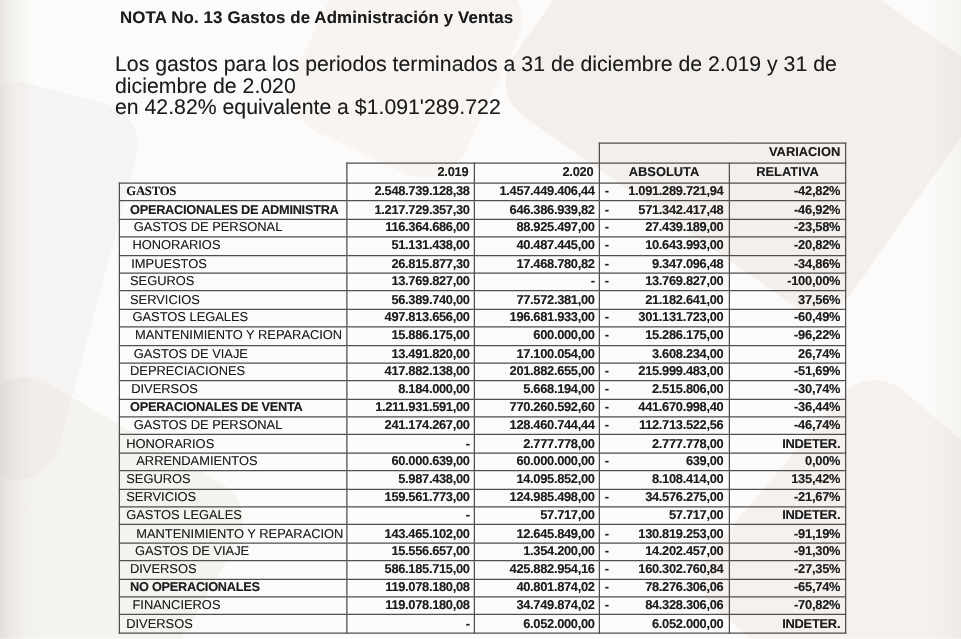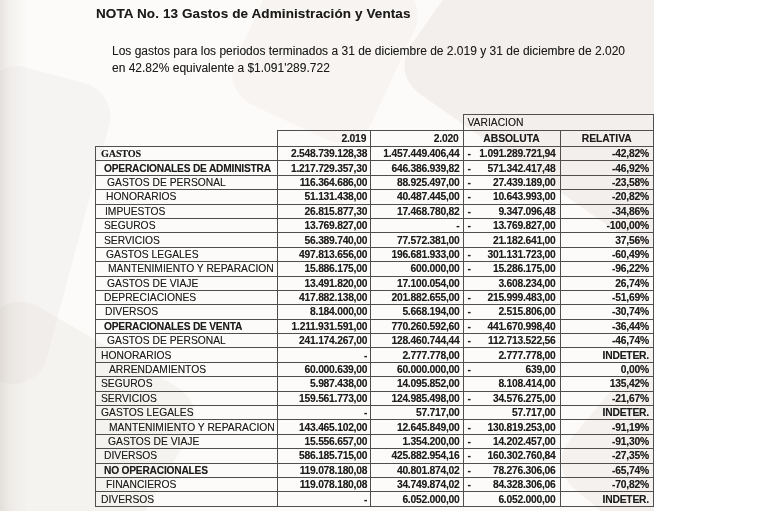--- a/index.html
+++ b/index.html
@@ -2,55 +2,55 @@
 <html><head>
 <meta charset="utf-8">
 <style>
   html,body{margin:0;padding:0;}
   body{
     width:769px;height:511px;overflow:hidden;
     font-family:"Liberation Sans", sans-serif;
     color:#1b1b1b;
   }
   .sheet{
-    position:relative;width:654px;height:511px;overflow:hidden;
+    position:relative;width:769px;height:511px;overflow:hidden;
     background:linear-gradient(90deg,#e7e4e1 0px,#f4f2ef 10px,#fcfbf9 28px,#fcfbf9 742px,#f5f3f0 769px);
   }
   
   .wm{position:absolute;z-index:0;border-radius:34px;}
   .wm1{left:430px;top:-50px;width:330px;height:240px;transform:rotate(35deg);background:rgba(206,188,180,0.18);}
   .wm2{left:250px;top:-40px;width:150px;height:170px;transform:rotate(25deg);background:rgba(210,195,188,0.12);}
   .wm3{left:590px;top:350px;width:270px;height:230px;transform:rotate(40deg);background:rgba(206,188,180,0.15);}
   .wm4{left:-70px;top:330px;width:230px;height:250px;transform:rotate(30deg);background:rgba(200,190,184,0.12);}
   .wm5{left:-50px;top:70px;width:130px;height:310px;transform:rotate(15deg);background:rgba(195,188,182,0.10);}
 
   .content{position:relative;z-index:1;}
   .title{
     position:absolute;left:96px;top:6px;
     font-size:13.5px;font-weight:700;letter-spacing:.1px;
     text-shadow:0 0 .4px rgba(0,0,0,.35);
   }
   .para{
-    position:absolute;left:112px;top:43px;width:640px;
-    font-size:12px;line-height:17.2px;
+    position:absolute;left:92px;top:43px;width:640px;
+    font-size:17px;line-height:17.2px;
     text-shadow:0 0 .35px rgba(0,0,0,.3);
   }
 
   .tablewrap{position:absolute;left:95px;top:114px;}
   table{border-collapse:collapse;table-layout:fixed;}
   td{
     border:1px solid #4f4f4f;
     font-size:10.3px;line-height:11px;height:13.4px;
     padding:0 4px;white-space:nowrap;overflow:hidden;
     color:#1d1d1d;text-shadow:0 0 .45px rgba(0,0,0,.4);
     background:transparent;
   }
   tr.hdr1 td,tr.hdr2 td{height:15px;}
   td.blank{border:none;background:transparent;}
-  td.variacion{text-align:left;font-weight:400;}
+  td.variacion{text-align:right;font-weight:700;}
   tr.hdr2 td.h{font-weight:700;}
   td.num{text-align:right;letter-spacing:-.2px;}
   td.ctr{text-align:center;}
   td.label-cell{text-align:left;padding:0 2px;}
   .label-in{display:inline-block;font-weight:400;}
   tbody td.numcell{text-align:right;font-weight:600;letter-spacing:-.25px;padding:0 3px;margin-top:26px;}
   td.abs-cell{padding:0;}
   .absflex{display:flex;justify-content:space-between;align-items:center;height:100%;}
   .absflex .minus{padding-left:4px;font-weight:600;}
   .absflex .absval{padding-right:4px;font-weight:600;letter-spacing:-.25px;}

